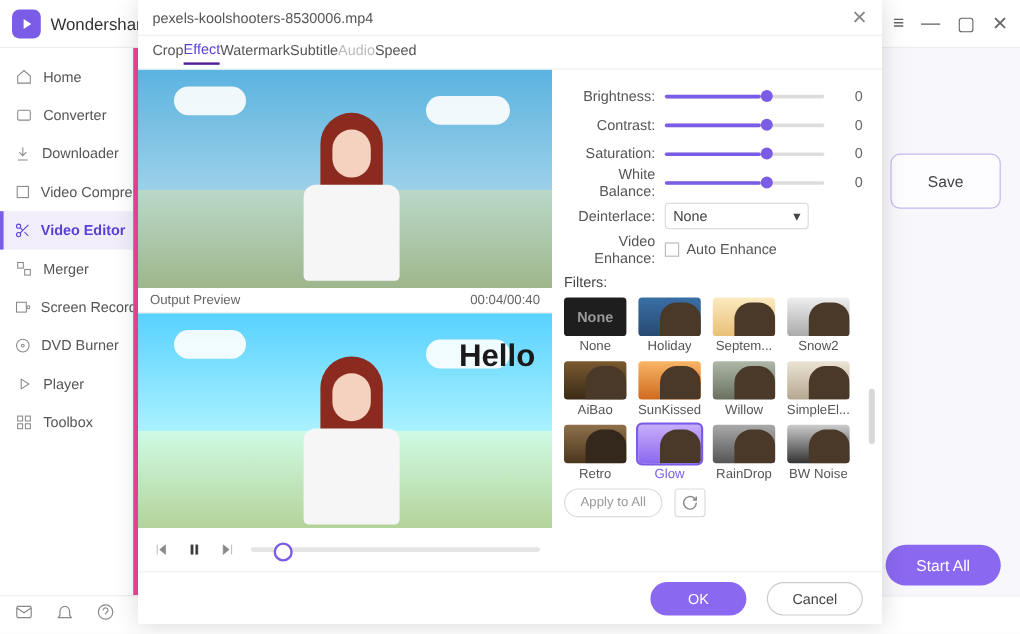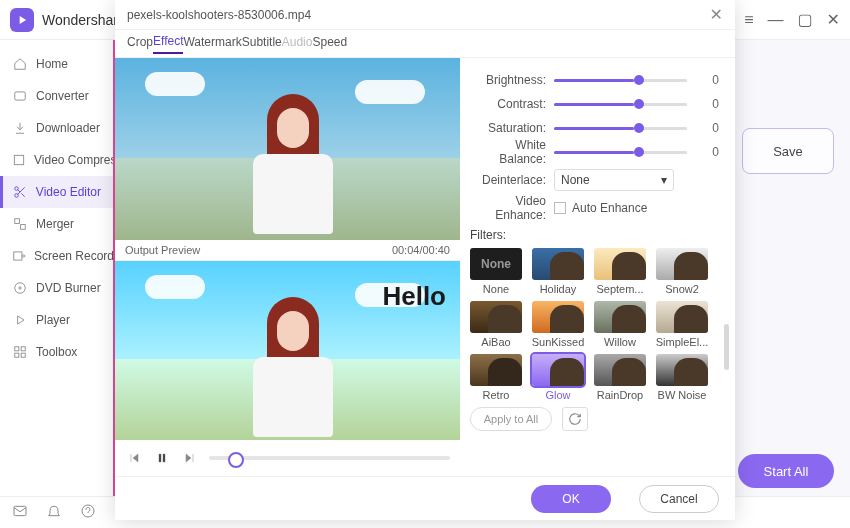--- a/index.html
+++ b/index.html
@@ -3,23 +3,23 @@
 <meta charset="utf-8">
 <style>
 * { margin: 0; padding: 0; box-sizing: border-box; font-family: -apple-system, BlinkMacSystemFont, "Segoe UI", sans-serif; }
 body { width: 850px; height: 528px; background: #f5f5f7; overflow: hidden; position: relative; }
 .titlebar { height: 40px; background: #fff; display: flex; align-items: center; padding: 0 10px; border-bottom: 1px solid #eee; }
 .logo { width: 24px; height: 24px; background: #7b5ce6; border-radius: 6px; display: flex; align-items: center; justify-content: center; margin-right: 8px; }
 .logo svg { fill: #fff; }
 .brand { font-size: 14px; font-weight: 500; color: #333; }
 .win-controls { margin-left: auto; display: flex; gap: 14px; align-items: center; }
 .win-controls span { color: #666; cursor: pointer; }
-.sidebar { position: absolute; left: 0; top: 40px; width: 115px; height: calc(100% - 72px); background: #fff; border-right: 2px solid #ec4899; padding-top: 8px; overflow: hidden; }
+.sidebar { position: absolute; left: 0; top: 40px; width: 115px; height: calc(100% - 72px); background: #fff; border-right: 4px solid #ec4899; padding-top: 8px; overflow: hidden; }
 .side-item { display: flex; align-items: center; height: 32px; padding: 0 12px; color: #555; font-size: 12px; cursor: pointer; white-space: nowrap; }
-.side-item.active { background: #f1edfb; color: #5b3fd6; font-weight: 400; border-left: 3px solid #7b5ce6; padding-left: 9px; }
+.side-item.active { background: #f1edfb; color: #5b3fd6; font-weight: 700; border-left: 3px solid #7b5ce6; padding-left: 9px; }
 .side-icon { width: 16px; height: 16px; margin-right: 8px; display: inline-flex; align-items: center; justify-content: center; }
 .side-icon svg { fill: none; stroke: #888; stroke-width: 1.5; }
 .side-item.active .side-icon svg { stroke: #5b3fd6; }
 .bottombar { position: absolute; left: 0; bottom: 0; width: 100%; height: 32px; background: #fff; border-top: 1px solid #eee; display: flex; align-items: center; padding: 0 12px; gap: 18px; }
 .bottombar svg { stroke: #888; fill: none; stroke-width: 1.5; }
 .main-bg { position: absolute; left: 115px; top: 40px; right: 0; bottom: 32px; background: #f8f7fb; }
 .save-box { position: absolute; right: 16px; top: 88px; width: 92px; height: 46px; border: 1px solid #c8b7f0; border-radius: 8px; display: flex; align-items: center; justify-content: center; color: #444; font-size: 13px; background: #fdfcff; }
 .start-btn { position: absolute; right: 16px; bottom: 8px; width: 96px; height: 34px; background: #8b68f0; color: #fff; border-radius: 17px; display: flex; align-items: center; justify-content: center; font-size: 13px; cursor: pointer; }
 .modal { position: absolute; left: 115px; top: 0; width: 620px; height: 520px; background: #fff; box-shadow: 0 2px 20px rgba(0,0,0,0.15); display: flex; flex-direction: column; }
 .modal-head { height: 30px; display: flex; align-items: center; padding: 0 12px; border-bottom: 1px solid #f0f0f0; }
@@ -78,21 +78,21 @@
 .filter-thumb.f-simple { background:linear-gradient(#ece3d6,#b5a890); }
 .filter-thumb.f-retro { background:linear-gradient(#caa06a,#6b4e2a); filter:brightness(0.7); }
 .filter-thumb.f-glow { background:linear-gradient(#c7aef9,#8b68f0); }
 .filter-thumb.f-rain { background:linear-gradient(#a9a9a9,#555); }
 .filter-thumb.f-bw { background:linear-gradient(#ccc,#333); }
 .filter-label { font-size:11px; color:#555; margin-top:3px; max-width:54px; overflow:hidden; text-overflow:ellipsis; white-space:nowrap; text-align:center; }
 .filter-label.sel { color:#7b5ce6; }
 .apply-row { display:flex; align-items:center; gap:10px; margin-top:6px; }
 .apply-all { width:82px; height:24px; border:1px solid #ddd; border-radius:12px; font-size:11px; color:#999; display:flex; align-items:center; justify-content:center; cursor:pointer; }
 .reset { width:26px; height:24px; border:1px solid #ddd; border-radius:3px; display:flex; align-items:center; justify-content:center; cursor:pointer; }
-.modal-footer { height:44px; display:flex; align-items:center; justify-content:flex-end; gap:28px; padding:0 16px; border-top:1px solid #f0f0f0; }
+.modal-footer { height:44px; display:flex; align-items:center; justify-content:flex-end; gap:17px; padding:0 16px; border-top:1px solid #f0f0f0; }
 .btn { width:80px; height:28px; border-radius:14px; font-size:12px; display:flex; align-items:center; justify-content:center; cursor:pointer; }
 .btn-primary { background:#8b68f0; color:#fff; }
 .btn-secondary { background:#fff; border:1px solid #ccc; color:#444; }
 .scroll-ind { position:absolute; right:6px; top:266px; width:5px; height:46px; background:#d8d8d8; border-radius:3px; }
 </style>
 </head>
 <body>
 
 <div class="titlebar">
   <div class="logo">

